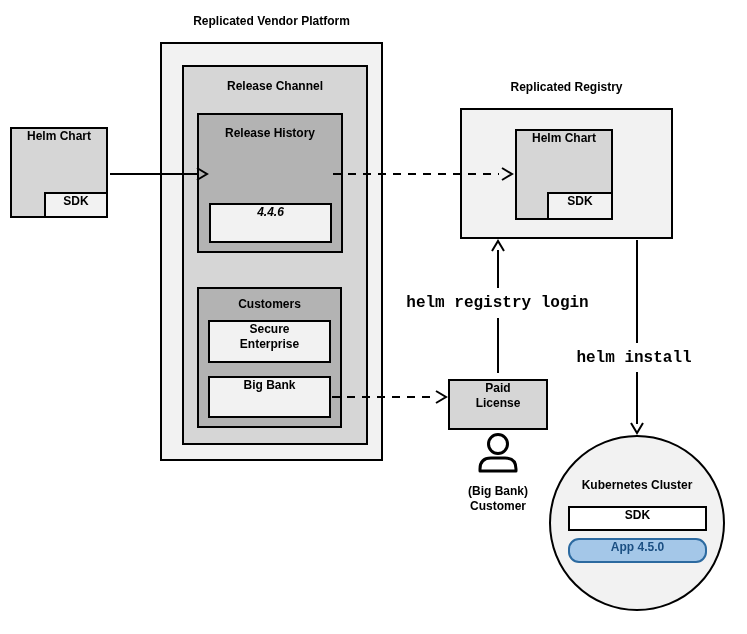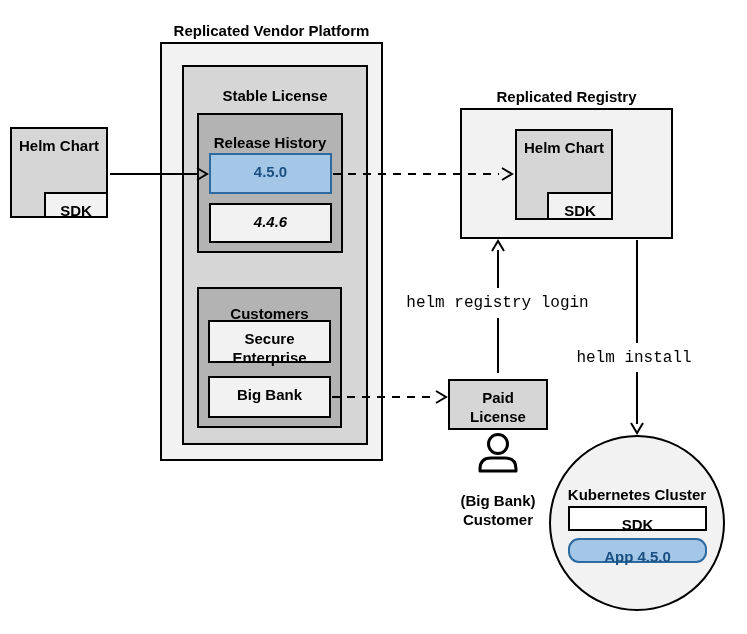--- a/index.html
+++ b/index.html
@@ -6,52 +6,49 @@
   .canvas {
     position:relative; width:747px; height:634px; background:#ffffff;
     font-family:"Liberation Sans","DejaVu Sans",sans-serif; overflow:hidden;
   }
   .box { position:absolute; box-sizing:border-box; border:2px solid #000; }
   .fill-light  { background:#f2f2f2; }
   .fill-med    { background:#d6d6d6; }
   .fill-dark   { background:#b3b3b3; }
   .fill-white  { background:#ffffff; }
   .fill-blue   { background:#a4c7e8; border-color:#2c6aa0; }
-  .lbl { font-weight:bold; font-size:15px; color:#000; line-height:1.25; text-align:center;margin-top:8px; }
+  .lbl { font-weight:bold; font-size:12px; color:#000; line-height:1.25; text-align:center; }
   .blue-text { color:#1b4f82; }
   .center { display:flex; align-items:flex-start; justify-content:center; }
   .toplabel { position:absolute; left:0; right:0; text-align:center; }
   .free-label { position:absolute; text-align:center; }
   .mono {
     position:absolute; font-family:"Liberation Mono","DejaVu Sans Mono",monospace;
-    font-weight:normal; font-size:16px; color:#000; white-space:nowrap; text-align:center;
+    font-weight:bold; font-size:16px; color:#000; white-space:nowrap; text-align:center;
   }
   .circle { border-radius:50%; }
   svg.overlay { position:absolute; left:0; top:0; pointer-events:none; }
 </style>
 </head>
 <body>
 
 <div class="canvas">
 
   <div class="free-label lbl" style="left:140px; top:14px; width:263px;">Replicated Vendor Platform</div>
 
   <div class="box fill-light" style="left:160px; top:42px; width:223px; height:419px;"></div>
 
   <div class="box fill-med" style="left:182px; top:65px; width:186px; height:380px;">
-    <div class="toplabel lbl" style="top:12px;">Stable License</div>
+    <div class="toplabel lbl" style="top:12px;">Release Channel</div>
   </div>
 
   <div class="box fill-dark" style="left:197px; top:113px; width:146px; height:140px;">
     <div class="toplabel lbl" style="top:11px;">Release History</div>
   </div>
 
-  <div class="box fill-blue center" style="left:209px; top:153px; width:123px; height:41px;">
-    <span class="lbl blue-text">4.5.0</span>
-  </div>
 
   <div class="box fill-light center" style="left:209px; top:203px; width:123px; height:40px;font-style:italic;">
     <span class="lbl">4.4.6</span>
   </div>
 
   <div class="box fill-dark" style="left:197px; top:287px; width:145px; height:141px;">
     <div class="toplabel lbl" style="top:8px;">Customers</div>
   </div>
 
   <div class="box fill-light center" style="left:208px; top:320px; width:123px; height:43px;">

